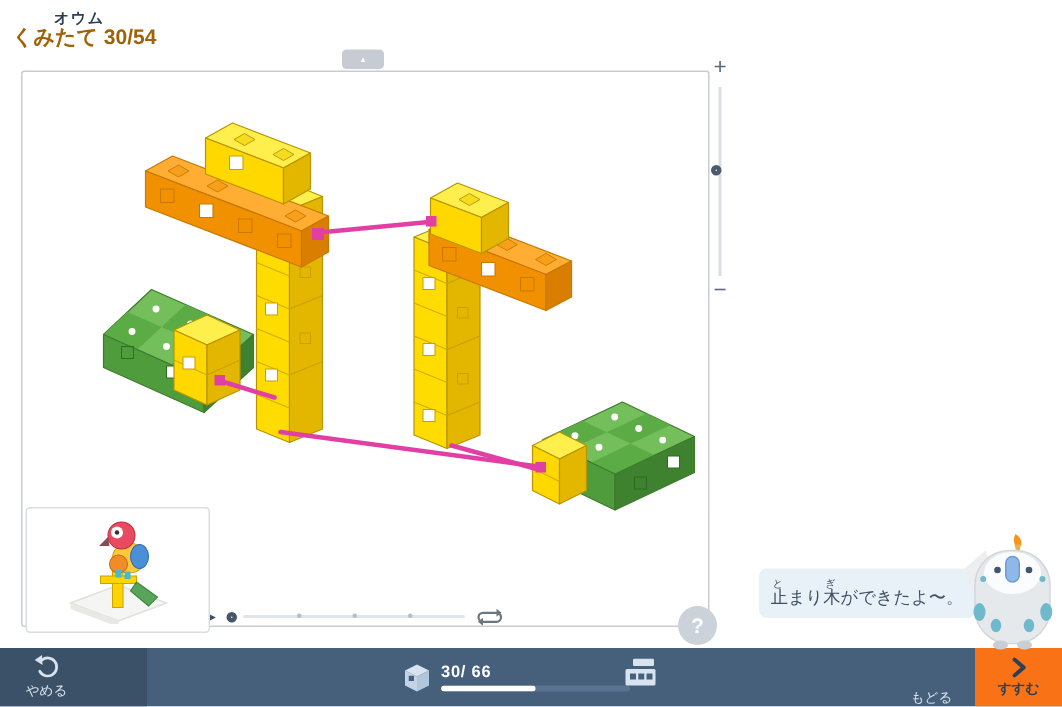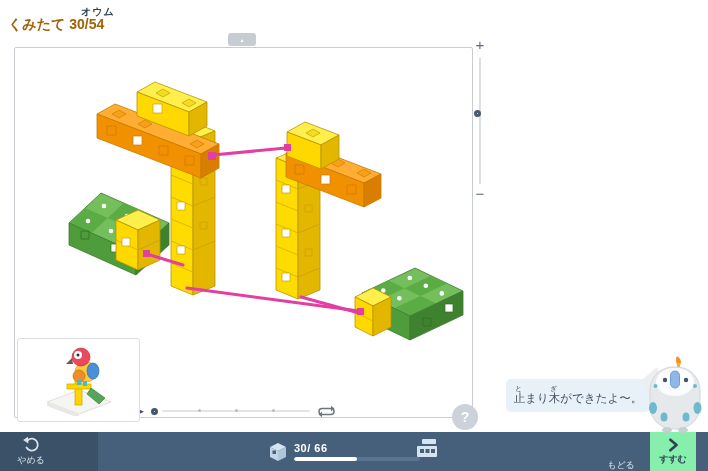--- a/index.html
+++ b/index.html
@@ -1,20 +1,20 @@
 <!DOCTYPE html>
 <html><head>
 <meta charset="utf-8">
 <style>
   * { margin:0; padding:0; box-sizing:border-box; }
   html,body { width:708px; height:471px; overflow:hidden; background:#fff;
     font-family:"Liberation Sans","DejaVu Sans",sans-serif; position:relative; }
 
   
-  .hdr-sub { position:absolute; left:36px; top:5px; font-size:10px; font-weight:bold; color:#2d4054; letter-spacing:1px;margin-left:45px; }
+  .hdr-sub { position:absolute; left:36px; top:5px; font-size:10px; font-weight:bold; color:#2d4054; letter-spacing:1px; }
   .hdr-main { position:absolute; left:8px; top:16px; font-size:14px; font-weight:bold; color:#a16207; }
 
   
   .collapse-btn { position:absolute; left:228px; top:33px; width:28px; height:13px;
     background:#c7ccd2; border-radius:3px; display:flex; align-items:center; justify-content:center;
     color:#fff; font-size:6px; line-height:1; cursor:pointer; }
 
   
   .canvas { position:absolute; left:14px; top:47px; width:459px; height:371px;
     background:#fff; border:1px solid #c8ccd0; border-radius:2px; }
@@ -62,21 +62,21 @@
   .quit-inner { width:52px; height:39px; display:flex; flex-direction:column; align-items:center; justify-content:center;padding-left:10px; }
   .btn-label { font-size:9px; color:#d9e3ed; margin-top:1px; }
   .center-group { position:absolute; left:268px; top:0; height:39px; display:flex; align-items:center; }
   .step-block { margin-left:6px; }
   .step-text { font-size:11px; font-weight:bold; color:#fff; letter-spacing:0.5px; }
   .progress-track { margin-top:3px; width:126px; height:4px; border-radius:2px; background:#5a7390; overflow:hidden; }
   .progress-fill { height:4px; background:#fff; border-radius:2px; }
   .box-icon-wrap { position:absolute; left:415px; top:7px; cursor:pointer; }
   .back-btn { position:absolute; left:592px; top:0; width:58px; height:39px; display:flex; flex-direction:column;
     align-items:center; justify-content:center; cursor:pointer;gap:27px; }
-  .fwd-btn { position:absolute; left:650px; top:0; width:46px; height:39px; background:#86efac;
+  .fwd-btn { position:absolute; left:650px; top:0; width:58px; height:39px; background:#f97316;
     display:flex; flex-direction:column; align-items:center; justify-content:center; cursor:pointer; }
   .fwd-btn .btn-label { color:#2d4156; font-weight:bold; }
 </style>
 </head>
 <body>
 
 <div class="hdr-sub">オウム</div>
 <div class="hdr-main">くみたて 30/54</div>
 
 <div class="collapse-btn">

